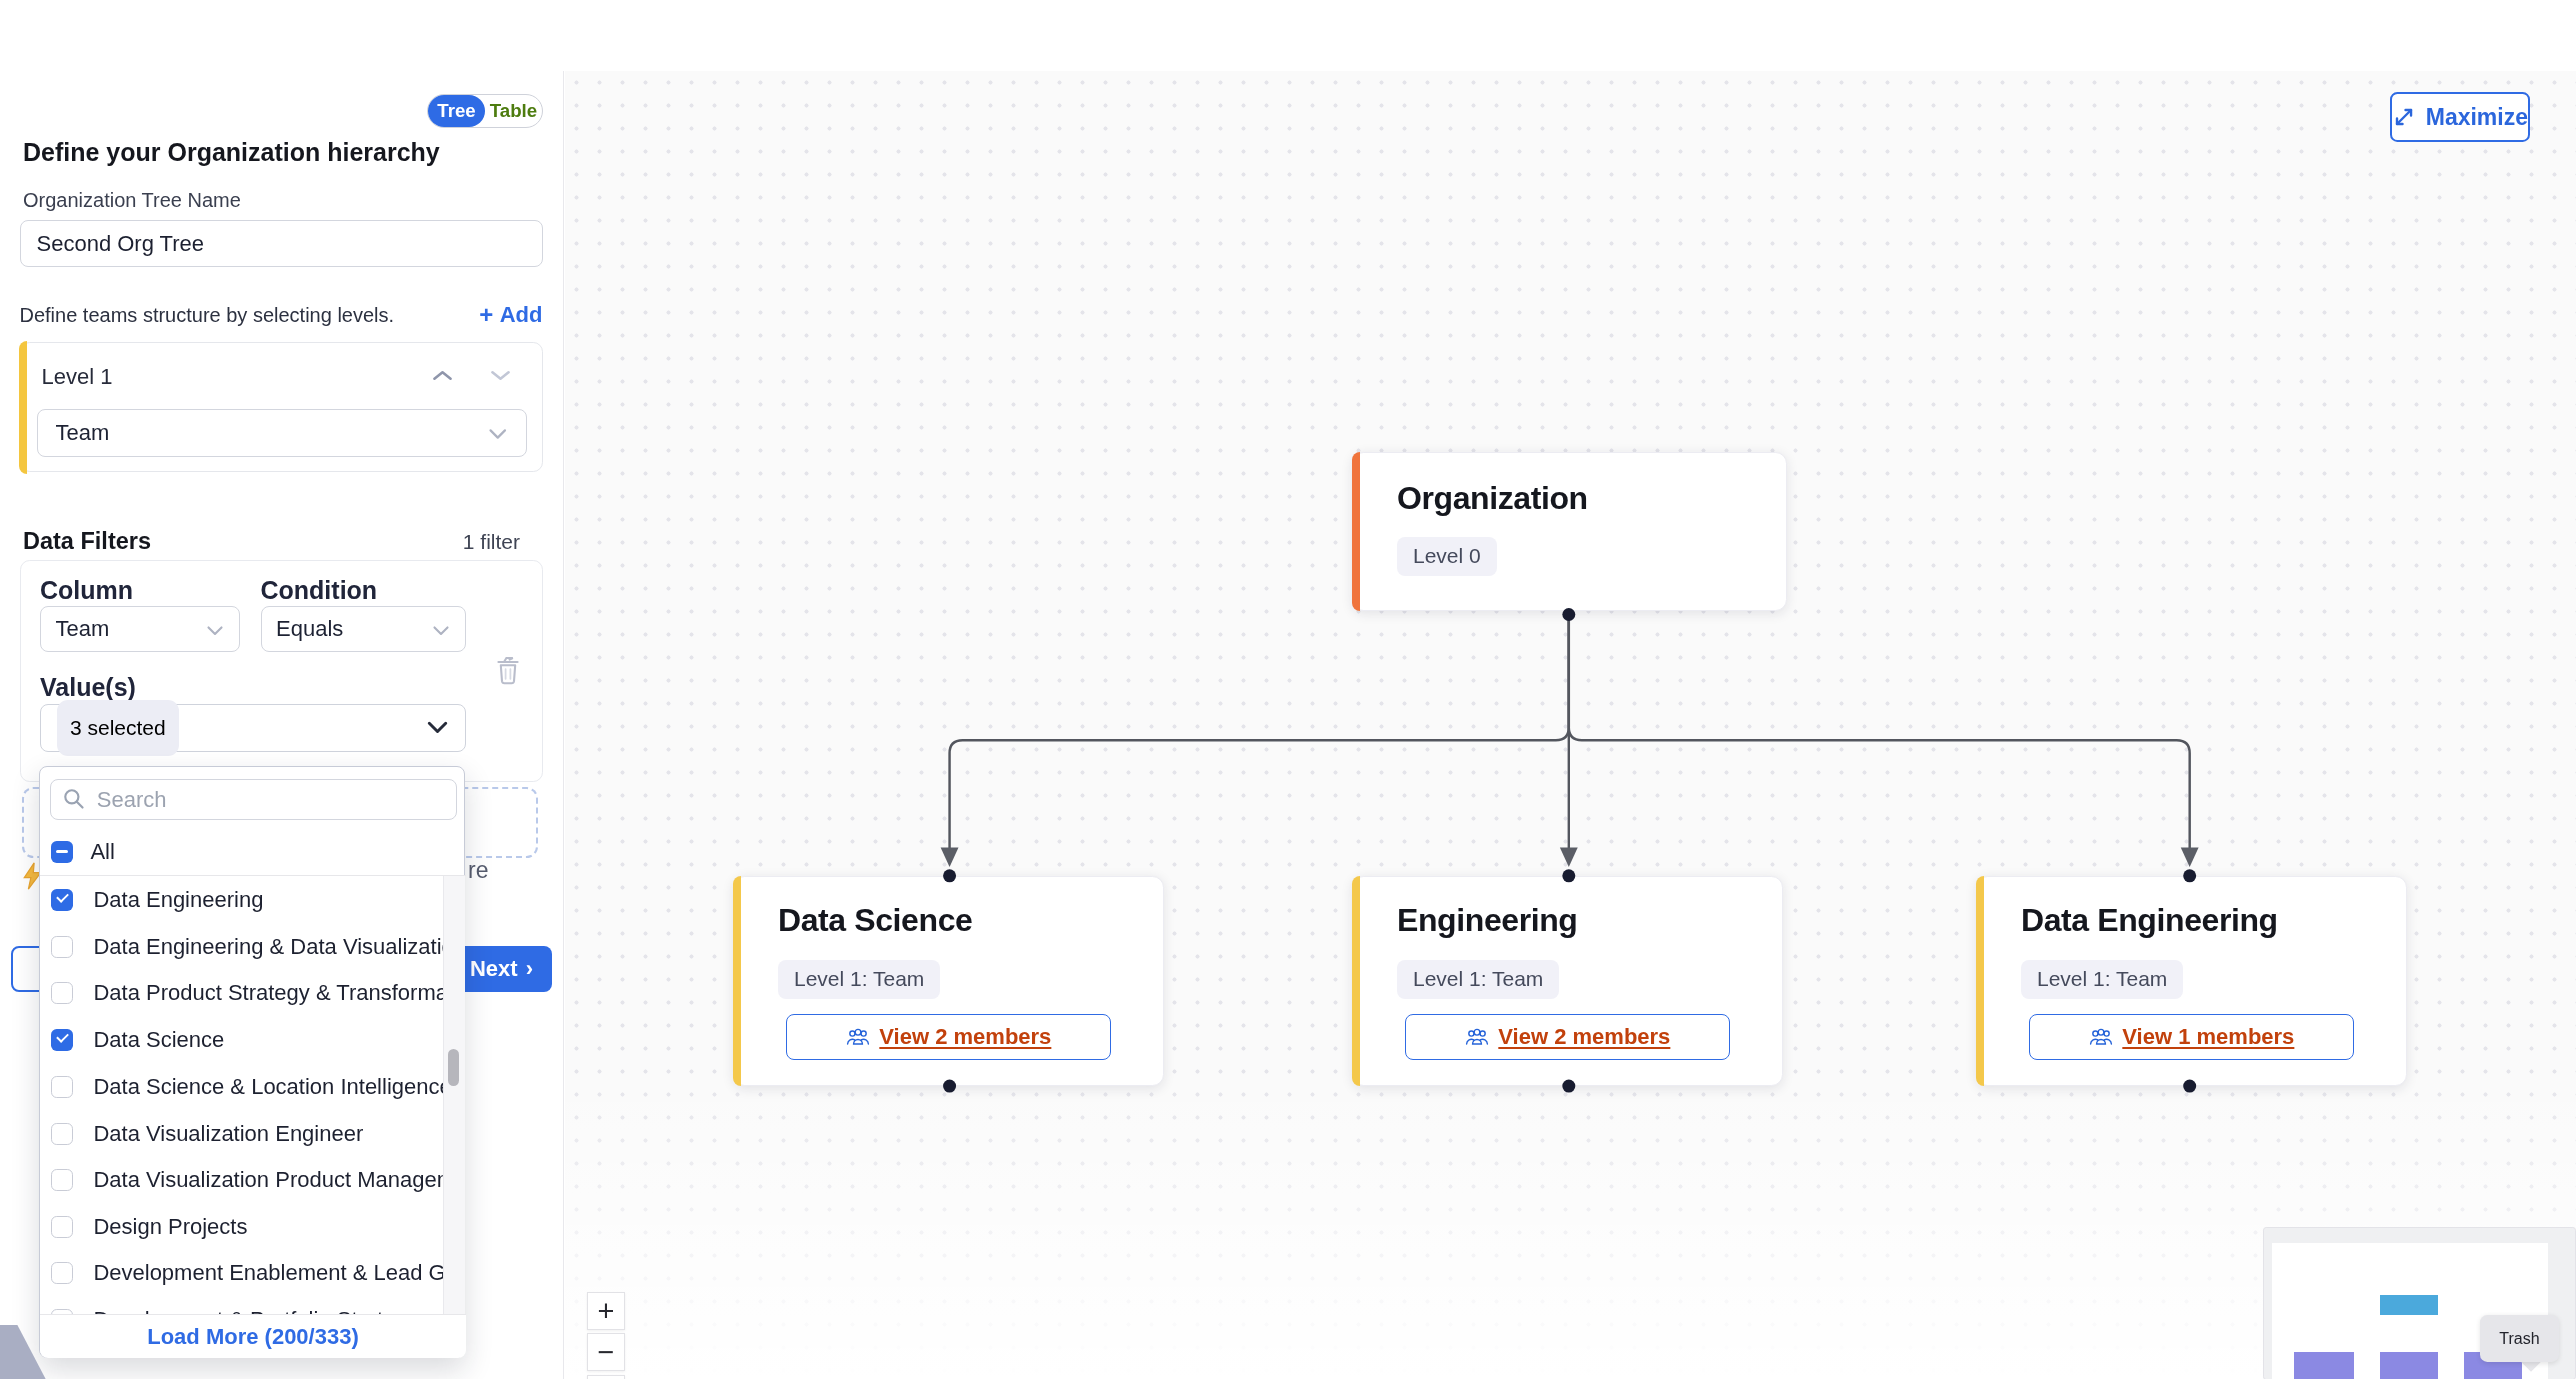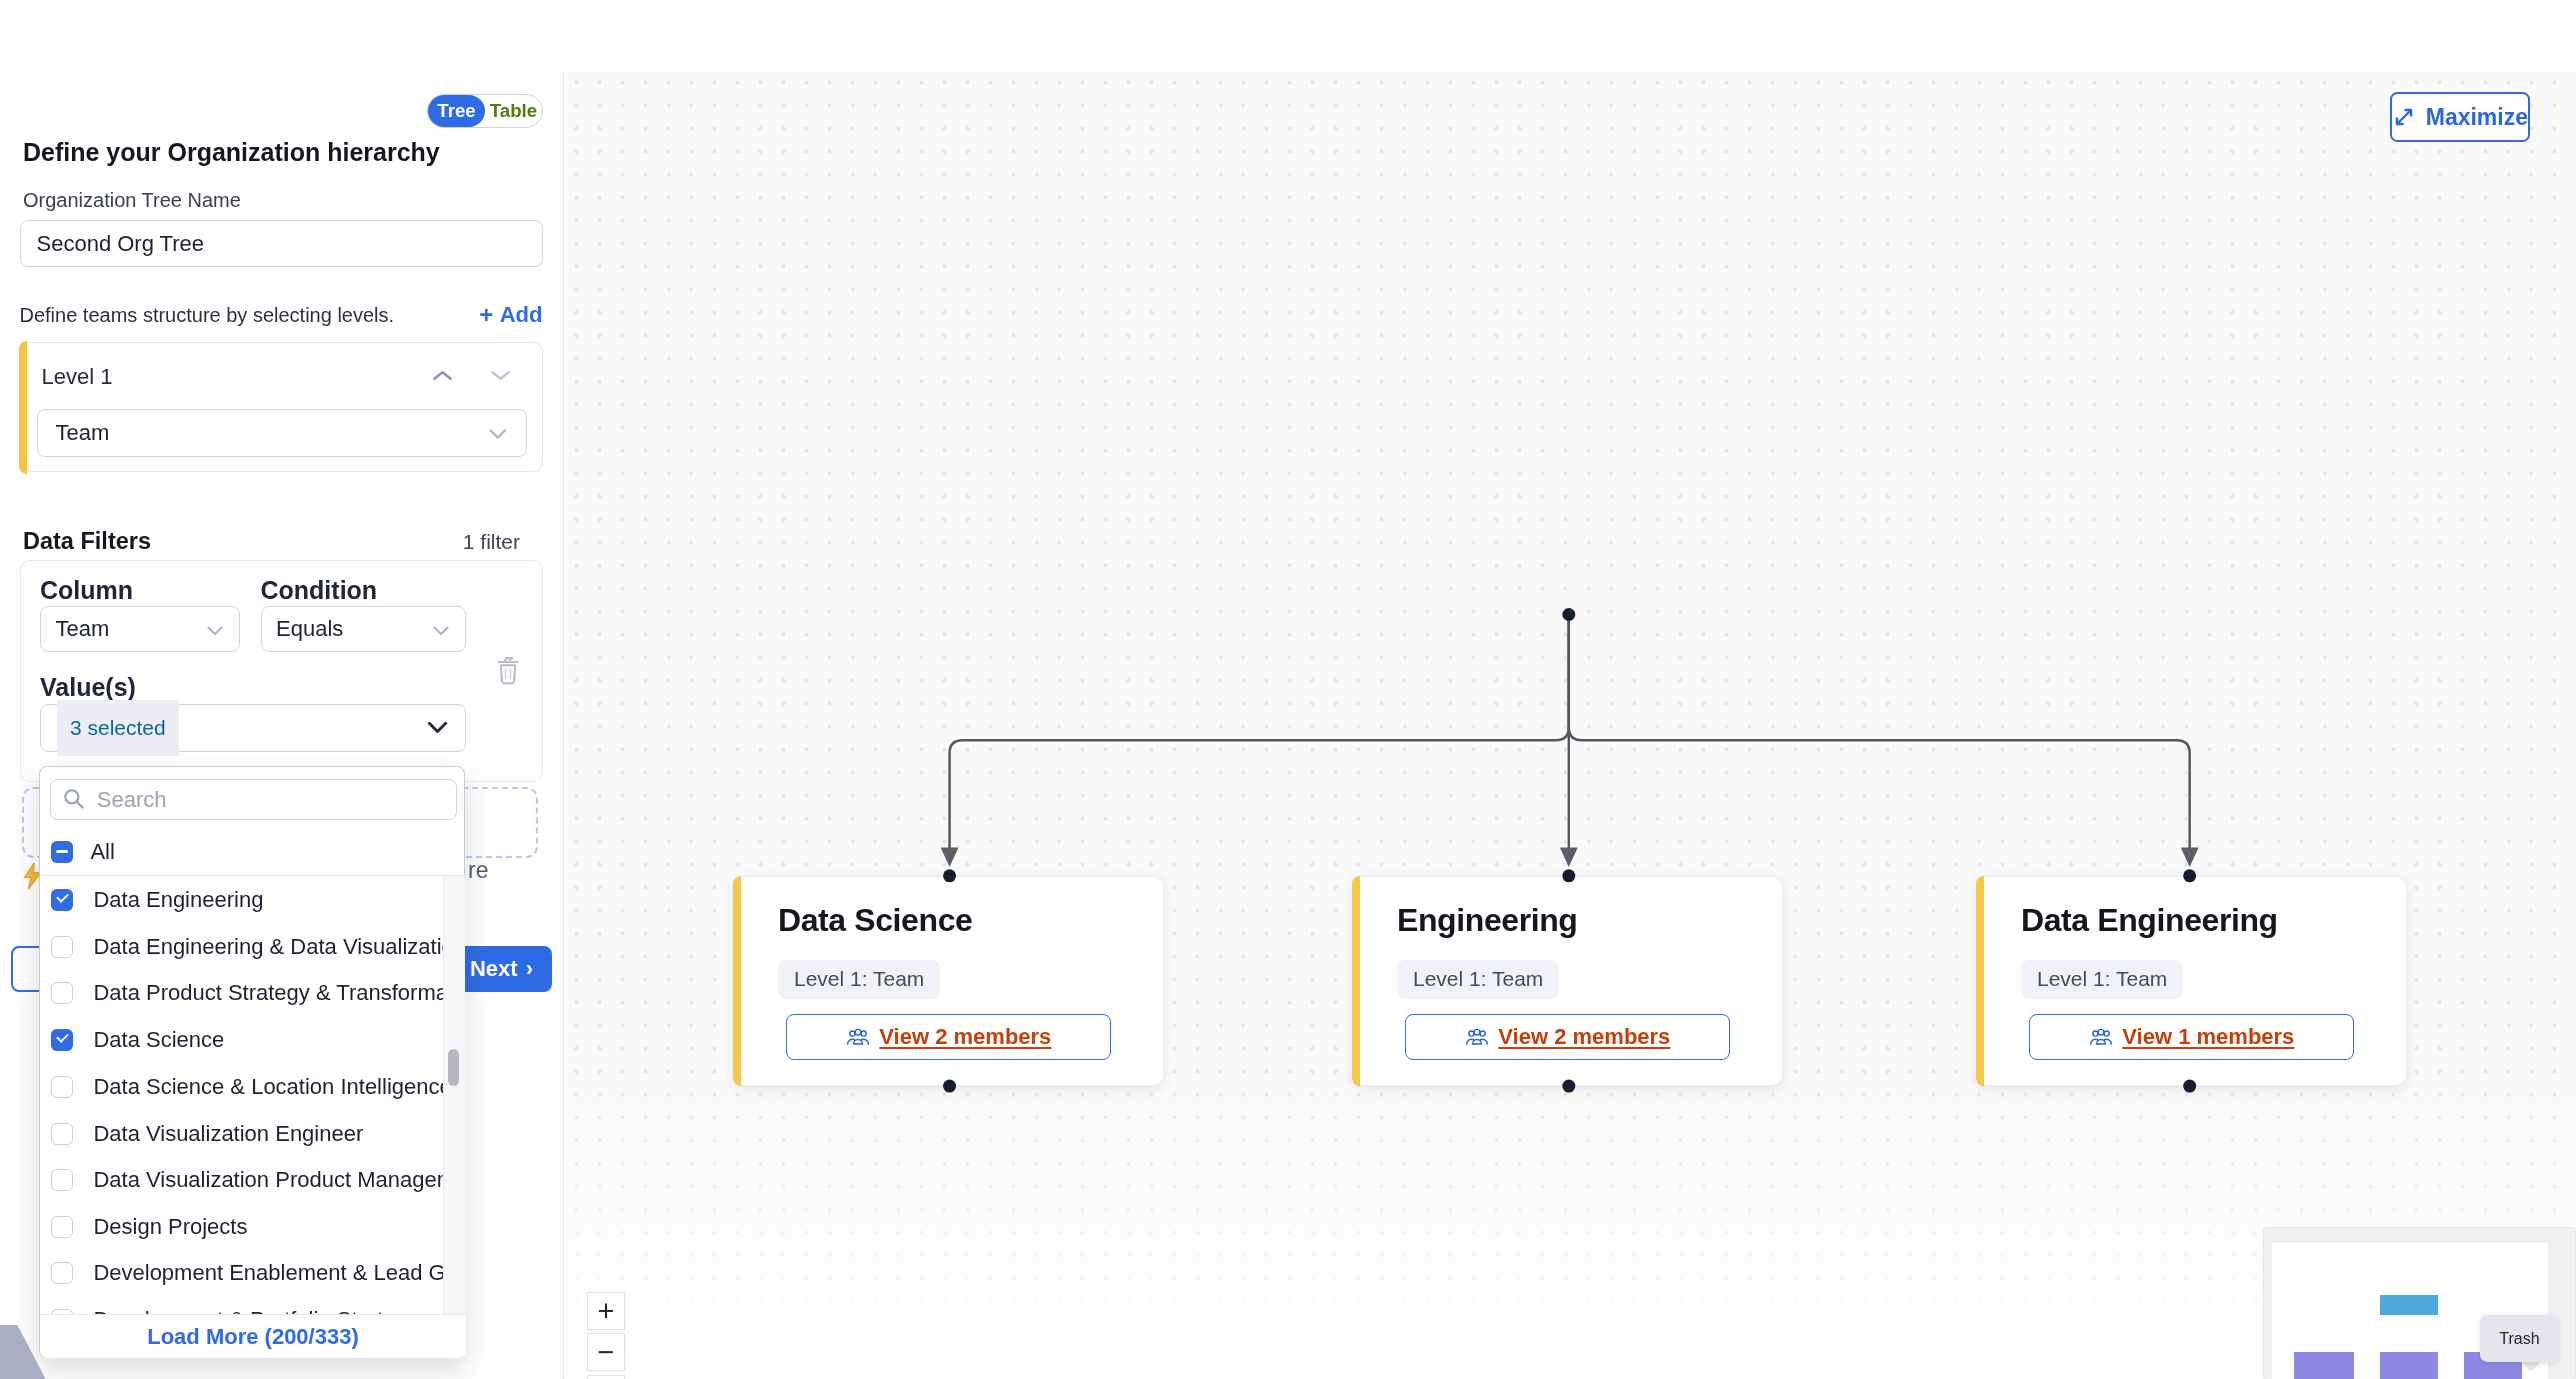--- a/index.html
+++ b/index.html
@@ -45,21 +45,21 @@
   .filtercount{margin-left:auto;font-size:21px;color:#3f4454;}
 
   .filtercard{left:19.5px;top:489px;width:523px;height:222px;border:1.6px solid #e8eaef;border-radius:9.7px;background:#fff;box-sizing:border-box;}
   .fl{position:absolute;font-size:25px;font-weight:700;color:#20253a;}
   .fsel{position:absolute;border:1.6px solid #d3d6de;border-radius:8px;background:#fff;display:flex;align-items:center;
         padding:0 14.6px;box-sizing:border-box;font-size:22px;color:#1d2233;height:46px;}
   .fsel .chev{margin-left:auto;}
   .trashbtn{position:absolute;left:471px;top:91px;width:32px;height:36px;}
   .valsel{position:absolute;left:19.5px;top:143px;width:426px;height:48px;border:1.6px solid #cfd3dc;border-radius:8px;background:#fff;
           display:flex;align-items:center;padding:0 16px;box-sizing:border-box;}
-  .chip{background:#ECEDF5;border-radius:0;padding:16px 13px;font-size:21px;color:#0369a1;}
+  .chip{background:#ECEDF5;border-radius:11px;padding:16px 13px;font-size:21px;color:#000000;}
 
   .dashedbox{left:22px;top:716px;width:516px;height:71px;border:2.4px dashed #b9c9ea;border-radius:11.4px;box-sizing:border-box;z-index:4;}
   .boltwrap{left:21px;top:791px;z-index:4;}
   .fragment-re{left:468px;top:786px;font-size:23px;color:#565c6e;z-index:8;}
 
   .backbtn{left:10.6px;top:875px;width:122px;height:46px;border:2px solid #2F6BE4;border-radius:8px;background:#fff;box-sizing:border-box;z-index:6;}
   .nextbtn{left:451px;top:875px;width:101px;height:46px;background:#2F6BE4;border-radius:8px;z-index:6;
            display:flex;align-items:center;justify-content:center;gap:8px;color:#fff;font-size:22px;font-weight:700;}
 
   
@@ -318,20 +318,25 @@
 
   <div class="abs maxbtn">
     <svg width="26" height="26" viewBox="0 0 24 24">
       <path d="M5 19 L19 5" stroke="#2b66dc" stroke-width="2.4" fill="none" stroke-linecap="round"></path>
       <path d="M13.5 5 H19 V10.5" stroke="#2b66dc" stroke-width="2.4" fill="none" stroke-linecap="round" stroke-linejoin="round"></path>
       <path d="M10.5 19 H5 V13.5" stroke="#2b66dc" stroke-width="2.4" fill="none" stroke-linecap="round" stroke-linejoin="round"></path>
     </svg>
     <span>Maximize</span>
   </div>
 
+  <div class="abs node" style="left:1352px;top:452px;width:435px;height:159px;">
+    <div class="nodebar" style="background:#F0743C;"></div>
+    <div class="nodetitle" style="top:27px;">Organization</div>
+    <div class="badge" style="top:84px;">Level 0</div>
+  </div>
 
   <div class="abs node" style="left:733px;top:876px;width:431px;height:210px;">
     <div class="nodebar" style="background:#F4C84B;"></div>
     <div class="nodetitle" style="top:25px;">Data Science</div>
     <div class="badge" style="top:83px;">Level 1: Team</div>
     <div class="membtn" style="top:137px;">
       <svg width="24" height="19.5" viewBox="0 0 30 24">
         <circle cx="8" cy="8" r="3.2" fill="none" stroke="#2563d9" stroke-width="1.8"></circle>
         <circle cx="22" cy="8" r="3.2" fill="none" stroke="#2563d9" stroke-width="1.8"></circle>
         <circle cx="15" cy="6.4" r="3.6" fill="none" stroke="#2563d9" stroke-width="1.8"></circle>

